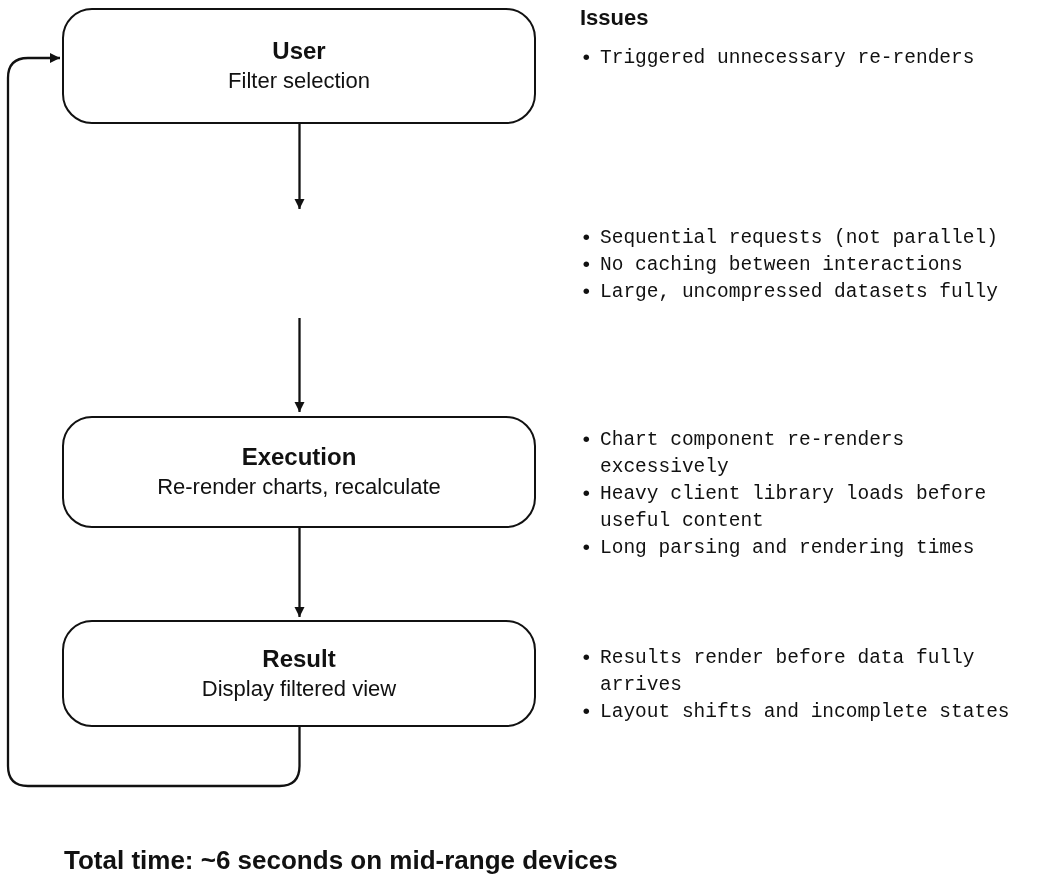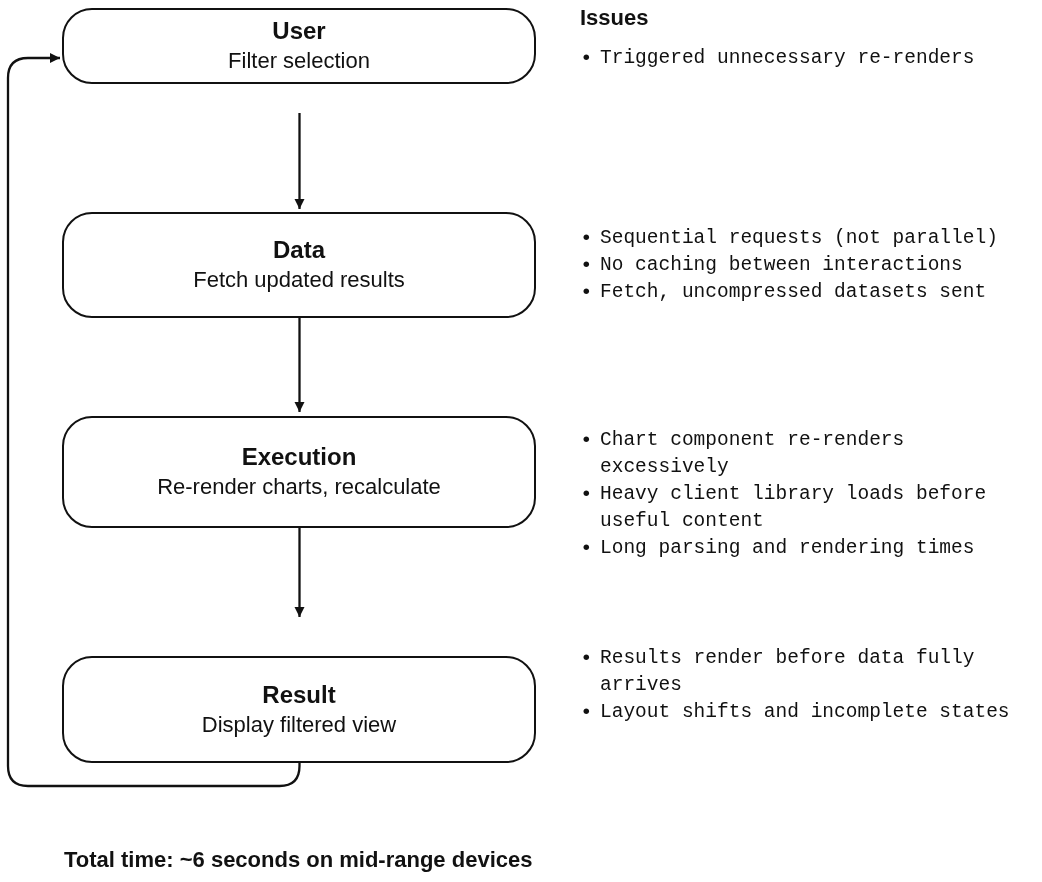--- a/index.html
+++ b/index.html
@@ -76,21 +76,21 @@
     content: "\2022";
     position: absolute;
     left: 2px;
     top: 0;
     font-size: 21px;
   }
   .total-time {
     position: absolute;
     left: 64px;
     top: 847px;
-    font-size: 22px;
+    font-size: 26px;
     font-weight: bold;
     line-height: 26px;
   }
 </style>
 </head>
 <body>
 
 <div class="canvas">
 
   <svg class="connectors" width="1042" height="882" viewBox="0 0 1042 882" xmlns="http://www.w3.org/2000/svg">
@@ -98,50 +98,46 @@
       <marker id="arrowhead" markerWidth="11" markerHeight="11" refX="10" refY="5" orient="auto" markerUnits="userSpaceOnUse">
         <path d="M0,0 L10,5 L0,10 Z" fill="#111111"></path>
       </marker>
     </defs>
     <line x1="299.5" y1="113" x2="299.5" y2="209" stroke="#111111" stroke-width="2.3" marker-end="url(#arrowhead)"></line>
     <line x1="299.5" y1="318" x2="299.5" y2="412" stroke="#111111" stroke-width="2.3" marker-end="url(#arrowhead)"></line>
     <line x1="299.5" y1="523" x2="299.5" y2="617" stroke="#111111" stroke-width="2.3" marker-end="url(#arrowhead)"></line>
     <path d="M 299.5 727 L 299.5 766 Q 299.5 786 279.5 786 L 28 786 Q 8 786 8 766 L 8 78 Q 8 58 28 58 L 60 58" fill="none" stroke="#111111" stroke-width="2.3" marker-end="url(#arrowhead)"></path>
   </svg>
 
-  <div class="node" style="top:8px; height:76px;">
+  <div class="node" style="top:8px; height:116px;">
     <div class="node-title">User</div>
     <div class="node-subtitle">Filter selection</div>
   </div>
 
-  <div class="node" style="top:212px; height:106px;">
-    <div class="node-title">Data</div>
-    <div class="node-subtitle">Fetch updated results</div>
-  </div>
 
   <div class="node" style="top:416px; height:112px;">
     <div class="node-title">Execution</div>
     <div class="node-subtitle">Re-render charts, recalculate</div>
   </div>
 
-  <div class="node" style="top:656px; height:107px;">
+  <div class="node" style="top:620px; height:107px;">
     <div class="node-title">Result</div>
     <div class="node-subtitle">Display filtered view</div>
   </div>
 
   <div class="issues-title">Issues</div>
 
   <ul class="issues" style="top:45px;">
     <li>Triggered unnecessary re-renders</li>
   </ul>
 
   <ul class="issues" style="top:225px;">
     <li>Sequential requests (not parallel)</li>
     <li>No caching between interactions</li>
-    <li>Fetch, uncompressed datasets sent</li>
+    <li>Large, uncompressed datasets fully</li>
   </ul>
 
   <ul class="issues" style="top:427px;">
     <li>Chart component re-renders excessively</li>
     <li>Heavy client library loads before useful content</li>
     <li>Long parsing and rendering times</li>
   </ul>
 
   <ul class="issues" style="top:645px;">
     <li>Results render before data fully arrives</li>

